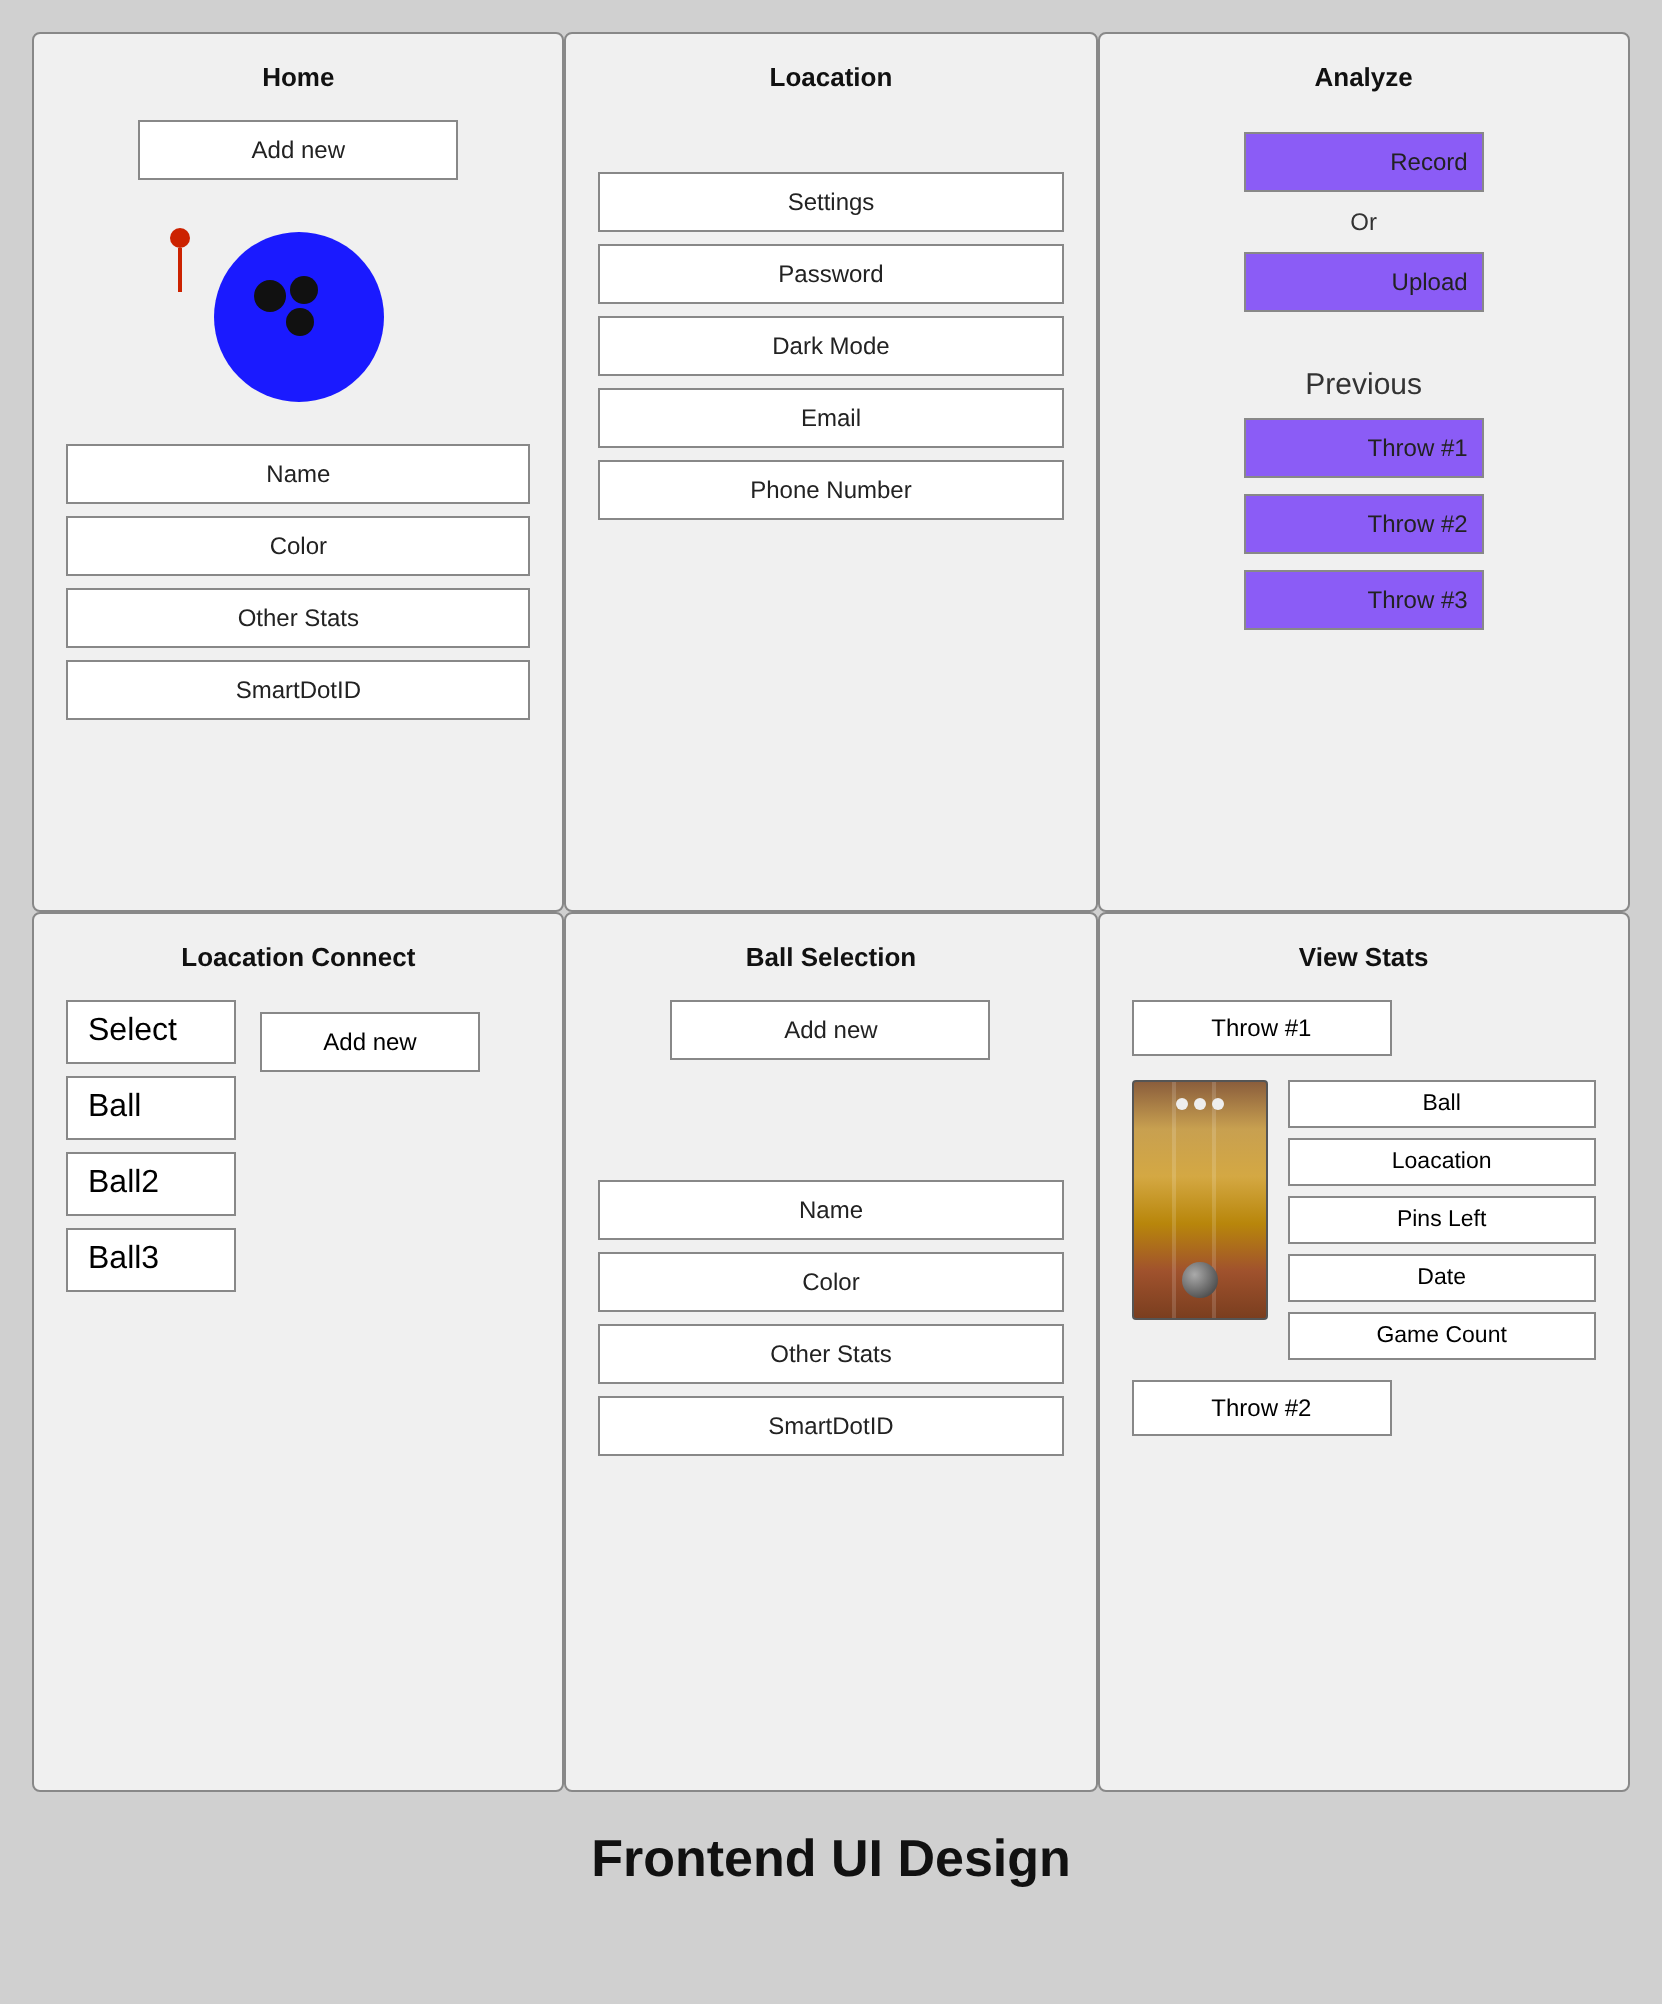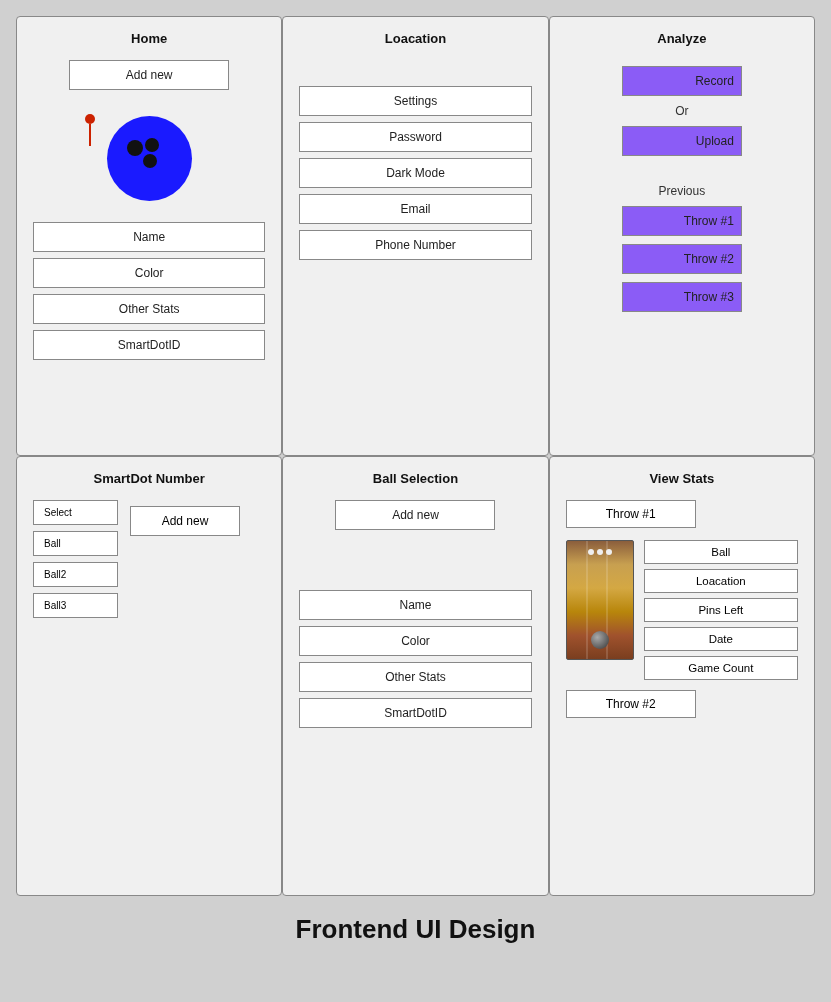--- a/index.html
+++ b/index.html
@@ -138,21 +138,21 @@
       color: #222;
     }
 
     .or-text {
       font-size: 12px;
       color: #333;
       margin-bottom: 8px;
     }
 
     .previous-label {
-      font-size: 12px;
+      font-size: 15px;
       color: #333;
       margin: 20px 0 8px 0;
       text-align: center;
     }
 
     
     .smartdot-content {
       display: flex;
       gap: 12px;
       margin-top: 10px;
@@ -162,21 +162,21 @@
       display: flex;
       flex-direction: column;
       gap: 6px;
     }
 
     .ball-item {
       width: 85px;
       background: #fff;
       border: 1px solid #888;
       padding: 6px 10px;
-      font-size: 10px;
+      font-size: 16px;
       cursor: pointer;
       text-align: left;
     }
 
     .add-new-smartdot {
       width: 110px;
       background: #fff;
       border: 1px solid #888;
       padding: 7px 10px;
       text-align: center;
@@ -346,21 +346,21 @@
       <div class="or-text">Or</div>
       <button class="analyze-btn">Upload</button>
       <div class="previous-label">Previous</div>
       <button class="analyze-btn">Throw #1</button>
       <button class="analyze-btn">Throw #2</button>
       <button class="analyze-btn">Throw #3</button>
     </div>
   </div>
 
   <div class="panel">
-    <div class="panel-title">SmartDot Number</div>
+    <div class="panel-title">Loacation Connect</div>
     <div class="smartdot-content">
       <div class="ball-list">
         <button class="ball-item">Select</button>
         <button class="ball-item">Ball</button>
         <button class="ball-item">Ball2</button>
         <button class="ball-item">Ball3</button>
       </div>
       <button class="add-new-smartdot">Add new</button>
     </div>
   </div>

